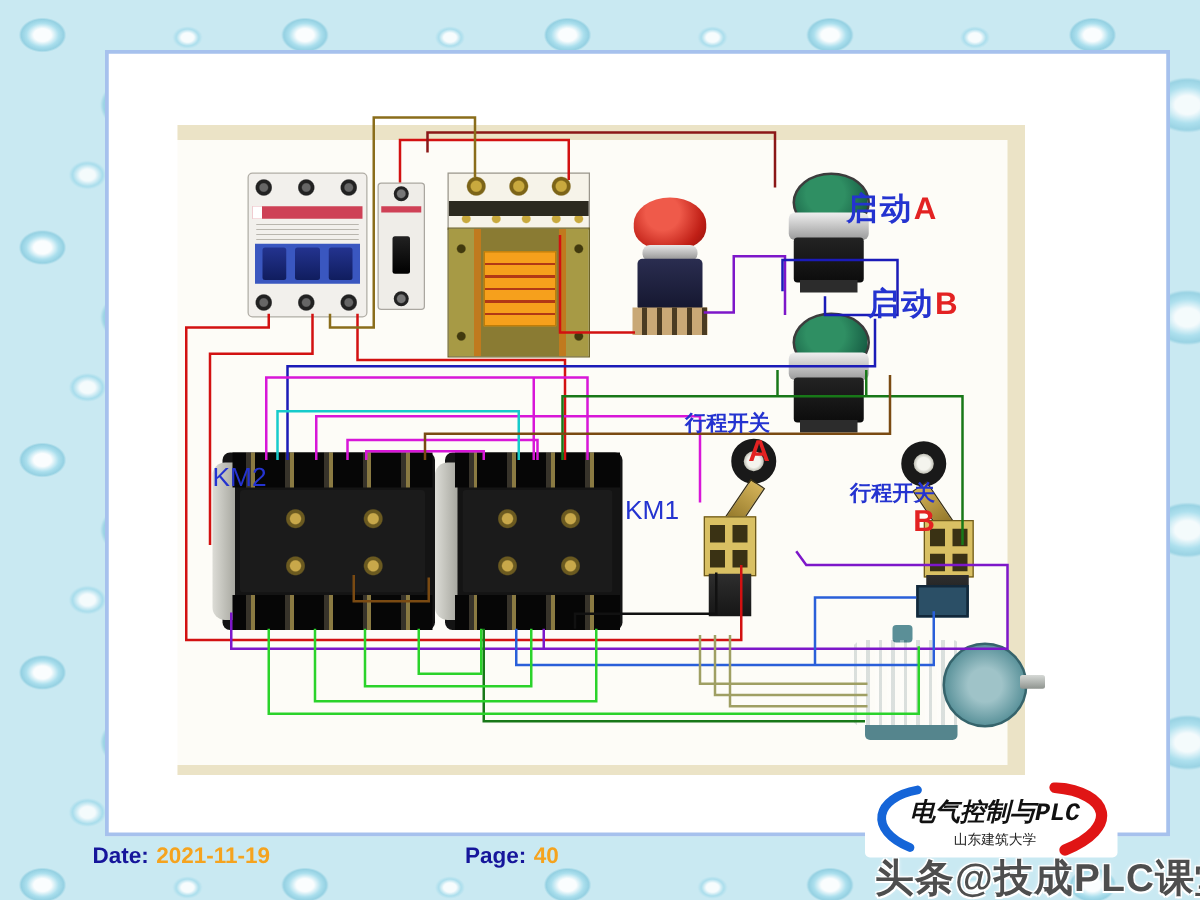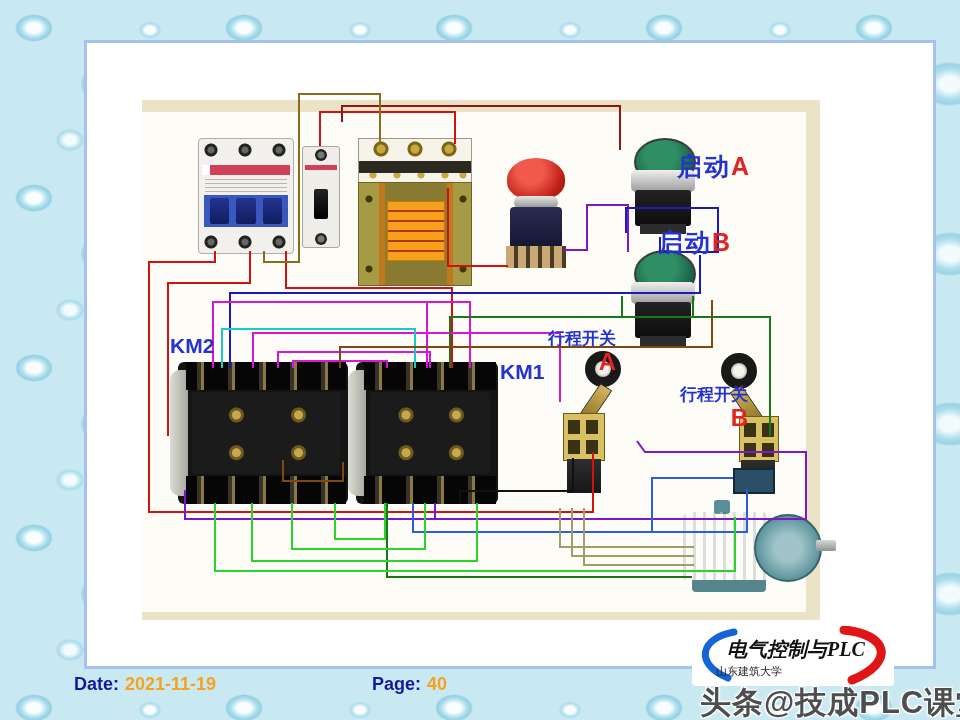--- a/index.html
+++ b/index.html
@@ -134,40 +134,40 @@
     background:linear-gradient(#8dbcc1,#4f8a92);
     background-image:repeating-linear-gradient(90deg,rgba(255,255,255,.28) 0 3px,rgba(20,60,70,.15) 3px 6px,transparent 6px 10px);}
   .m-flange{position:absolute;left:74px;top:14px;width:64px;height:64px;border-radius:50%;
     background:radial-gradient(circle,#9fc3c8 0 30%,#5d949c 70%,#3f747c 100%);border:2px solid #36646c;}
   .m-shaft{position:absolute;left:136px;top:40px;width:20px;height:11px;border-radius:2px;
     background:linear-gradient(#d6d9d6,#8f948f);}
   .m-feet{position:absolute;left:12px;top:80px;width:74px;height:12px;background:#55858d;
     border-radius:0 0 4px 4px;}
   .m-junction{left:733px;top:468px;width:38px;height:22px;background:#2b4f66;border:2px solid #12283a;}
   
-  .dlabel{font-weight:bold;color:var(--label_blue);}
+  .dlabel{font-weight:normal;color:var(--label_blue);margin-top:37px;}
   #lbl-km2{left:170px;top:334px;font-size:21px;}
   #lbl-km1{left:500px;top:360px;font-size:21px;}
   .startlabel{font-size:25px;font-weight:bold;color:var(--label_blue);letter-spacing:2px;}
-  #lbl-start-a{left:677px;top:114px;margin-top:36px;} #lbl-start-b{left:658px;top:226px;}
+  #lbl-start-a{left:677px;top:114px;margin-top:36px;} #lbl-start-b{left:694px;top:226px;}
   .suffix{color:var(--label_red);letter-spacing:0;}
   .limitlabel{width:92px;text-align:right;font-weight:bold;color:var(--label_blue);font-size:17px;line-height:1.1;}
   #lbl-limit-a{left:524px;top:330px;} #lbl-limit-b{left:656px;top:386px;}
   .limitlabel .suffix{display:block;font-size:24px;}
   #caption{left:150px;top:572px;font-size:40px;font-weight:900;color:var(--caption_color);
     letter-spacing:5px;line-height:1;}
   
   .footer{top:674px;font-size:18px;font-weight:bold;}
   #footer-date{left:74px;} #footer-page{left:372px;}
   .f-label{color:var(--footer_navy);} .f-value{color:var(--footer_orange);margin-left:6px;}
   
   #logo{left:692px;top:626px;width:202px;height:60px;background:#ffffff;border-radius:4px;}
   #logo-text1{position:absolute;left:24px;top:10px;width:160px;text-align:center;
-    font-family:Liberation Serif, serif;font-style:italic;font-weight:bold;font-size:20px;color:#111;}
-  #logo-text2{position:absolute;left:24px;top:38px;width:160px;
+    font-family:Liberation Mono, monospace;font-style:italic;font-weight:bold;font-size:20px;color:#111;}
+  #logo-text2{position:absolute;left:24px;top:38px;width:160px;text-align:center;
     font-size:11px;color:#222;}
   #watermark{left:700px;top:682px;font-size:31px;font-weight:bold;color:#4e4e4e;
     text-shadow:-1px -1px 0 #fff,1px -1px 0 #fff,-1px 1px 0 #fff,1px 1px 0 #fff,0 0 4px #fff;
     letter-spacing:1px;white-space:nowrap;}
 </style>
 </head>
 <body>
 
 <div id="scene">
   <div class="abs" id="panel"></div>

